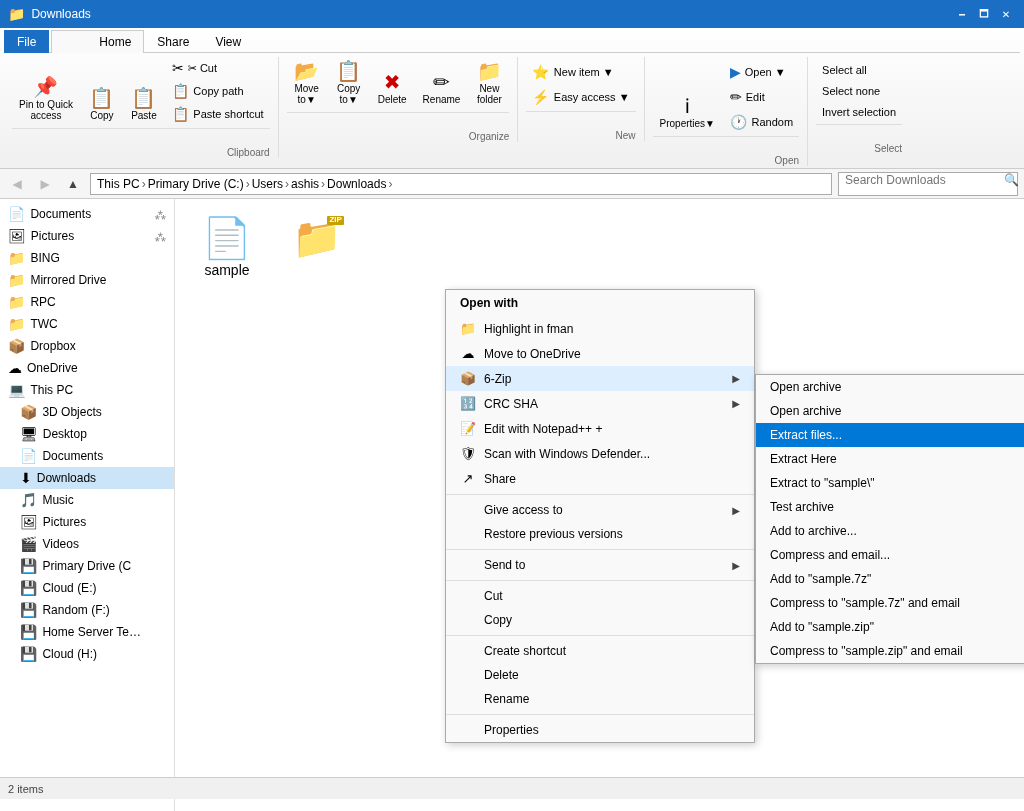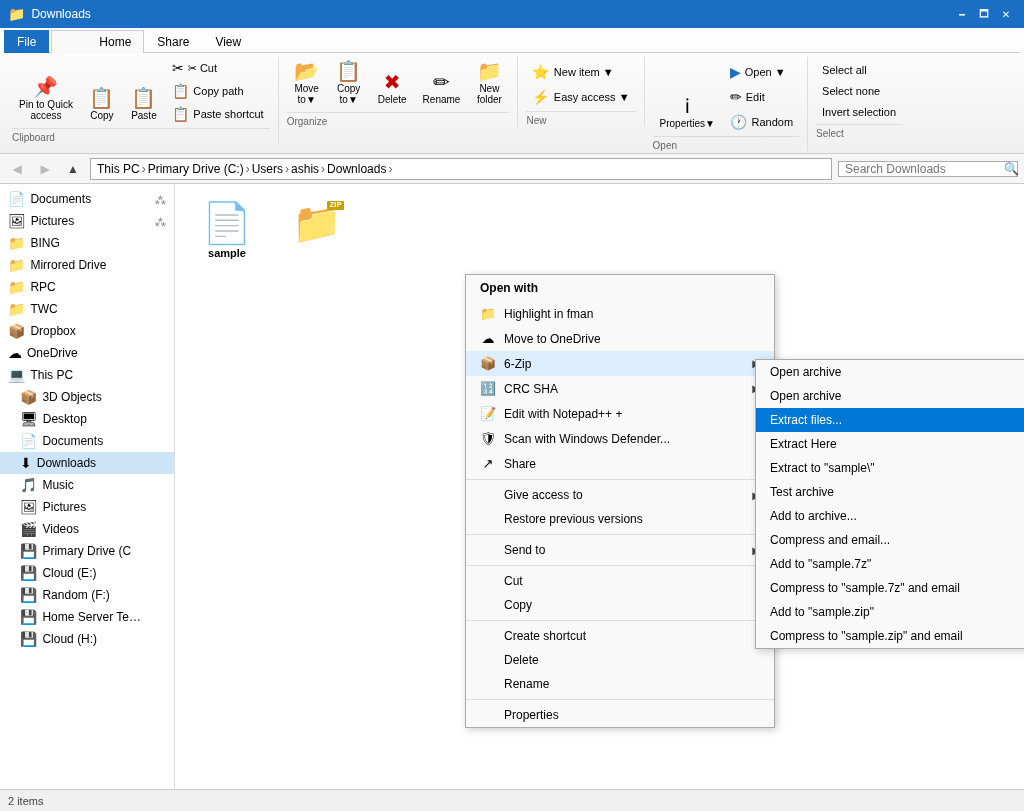--- a/index.html
+++ b/index.html
@@ -28,24 +28,24 @@
     }
     .ribbon-group:last-child { border-right: none; }
     .ribbon-group-buttons {
       display: flex;
       align-items: flex-end;
       gap: 2px;
     }
     .ribbon-group-label {
       font-size: 10px;
       color: #666;
-      text-align: left;
+      text-align: right;
       width: 100%;
       margin-top: 3px;
-      padding-top: 3px;
+      padding-top: 18px;
       border-top: 1px solid #ddd;
     }
     .ribbon-btn {
       display: flex;
       flex-direction: column;
       align-items: center;
       padding: 3px 6px;
       cursor: pointer;
       border: 1px solid transparent;
       border-radius: 2px;
@@ -86,21 +86,21 @@
       height: 22px;
       display: flex;
       align-items: center;
       padding: 0 6px;
       font-size: 12px;
     }
     .path-part { color: #000; }
     .path-sep { color: #666; margin: 0 2px; }
     .search-box {
       width: 180px;
-      height: 16px;
+      height: 24px;
       border: 1px solid #aaa;
       padding: 0 6px;
       font-size: 12px;
       display: flex;
       align-items: flex-start;
       background: white;
       gap: 4px;
     }
     .search-input { border: none; outline: none; flex: 1; font-size: 12px; }
 
@@ -152,34 +152,33 @@
       display: flex;
       flex-direction: column;
       align-items: center;
       width: 80px;
       padding: 4px;
       cursor: pointer;
       border: 1px solid transparent;
       border-radius: 2px;
     }
     .file-icon { font-size: 40px; line-height: 1.1; }
-    .file-label { font-size: 11px; text-align: center; word-break: break-all; margin-top: 2px; font-weight: bold; }
+    .file-label { font-size: 14px; text-align: center; word-break: break-all; margin-top: 2px; }
 
     
     .context-menu {
       position: absolute;
       left: 270px;
       top: 90px;
       background: #f9f9f9;
       border: 1px solid #aaa;
       box-shadow: 2px 2px 8px rgba(0,0,0,0.2);
       width: 310px;
       z-index: 100;
       font-size: 12px;
-      margin-left: 20px;
     }
     .ctx-item {
       padding: 5px 14px;
       cursor: pointer;
       display: flex;
       align-items: center;
       gap: 8px;
       white-space: nowrap;
     }
     .ctx-item.highlighted { background: #c8dcf0; }
@@ -209,21 +208,21 @@
       cursor: pointer;
       display: flex;
       align-items: center;
       white-space: nowrap;
     }
     .sub-item.highlighted { background: #0078d7; color: white; }
 
     
     .status-bar {
       position: fixed;
-      bottom: 0;
+      bottom: 12px;
       left: 0;
       right: 0;
       height: 22px;
       background: #f0f0f0;
       border-top: 1px solid #ccc;
       display: flex;
       align-items: center;
       padding: 0 8px;
       font-size: 11px;
       color: #444;

